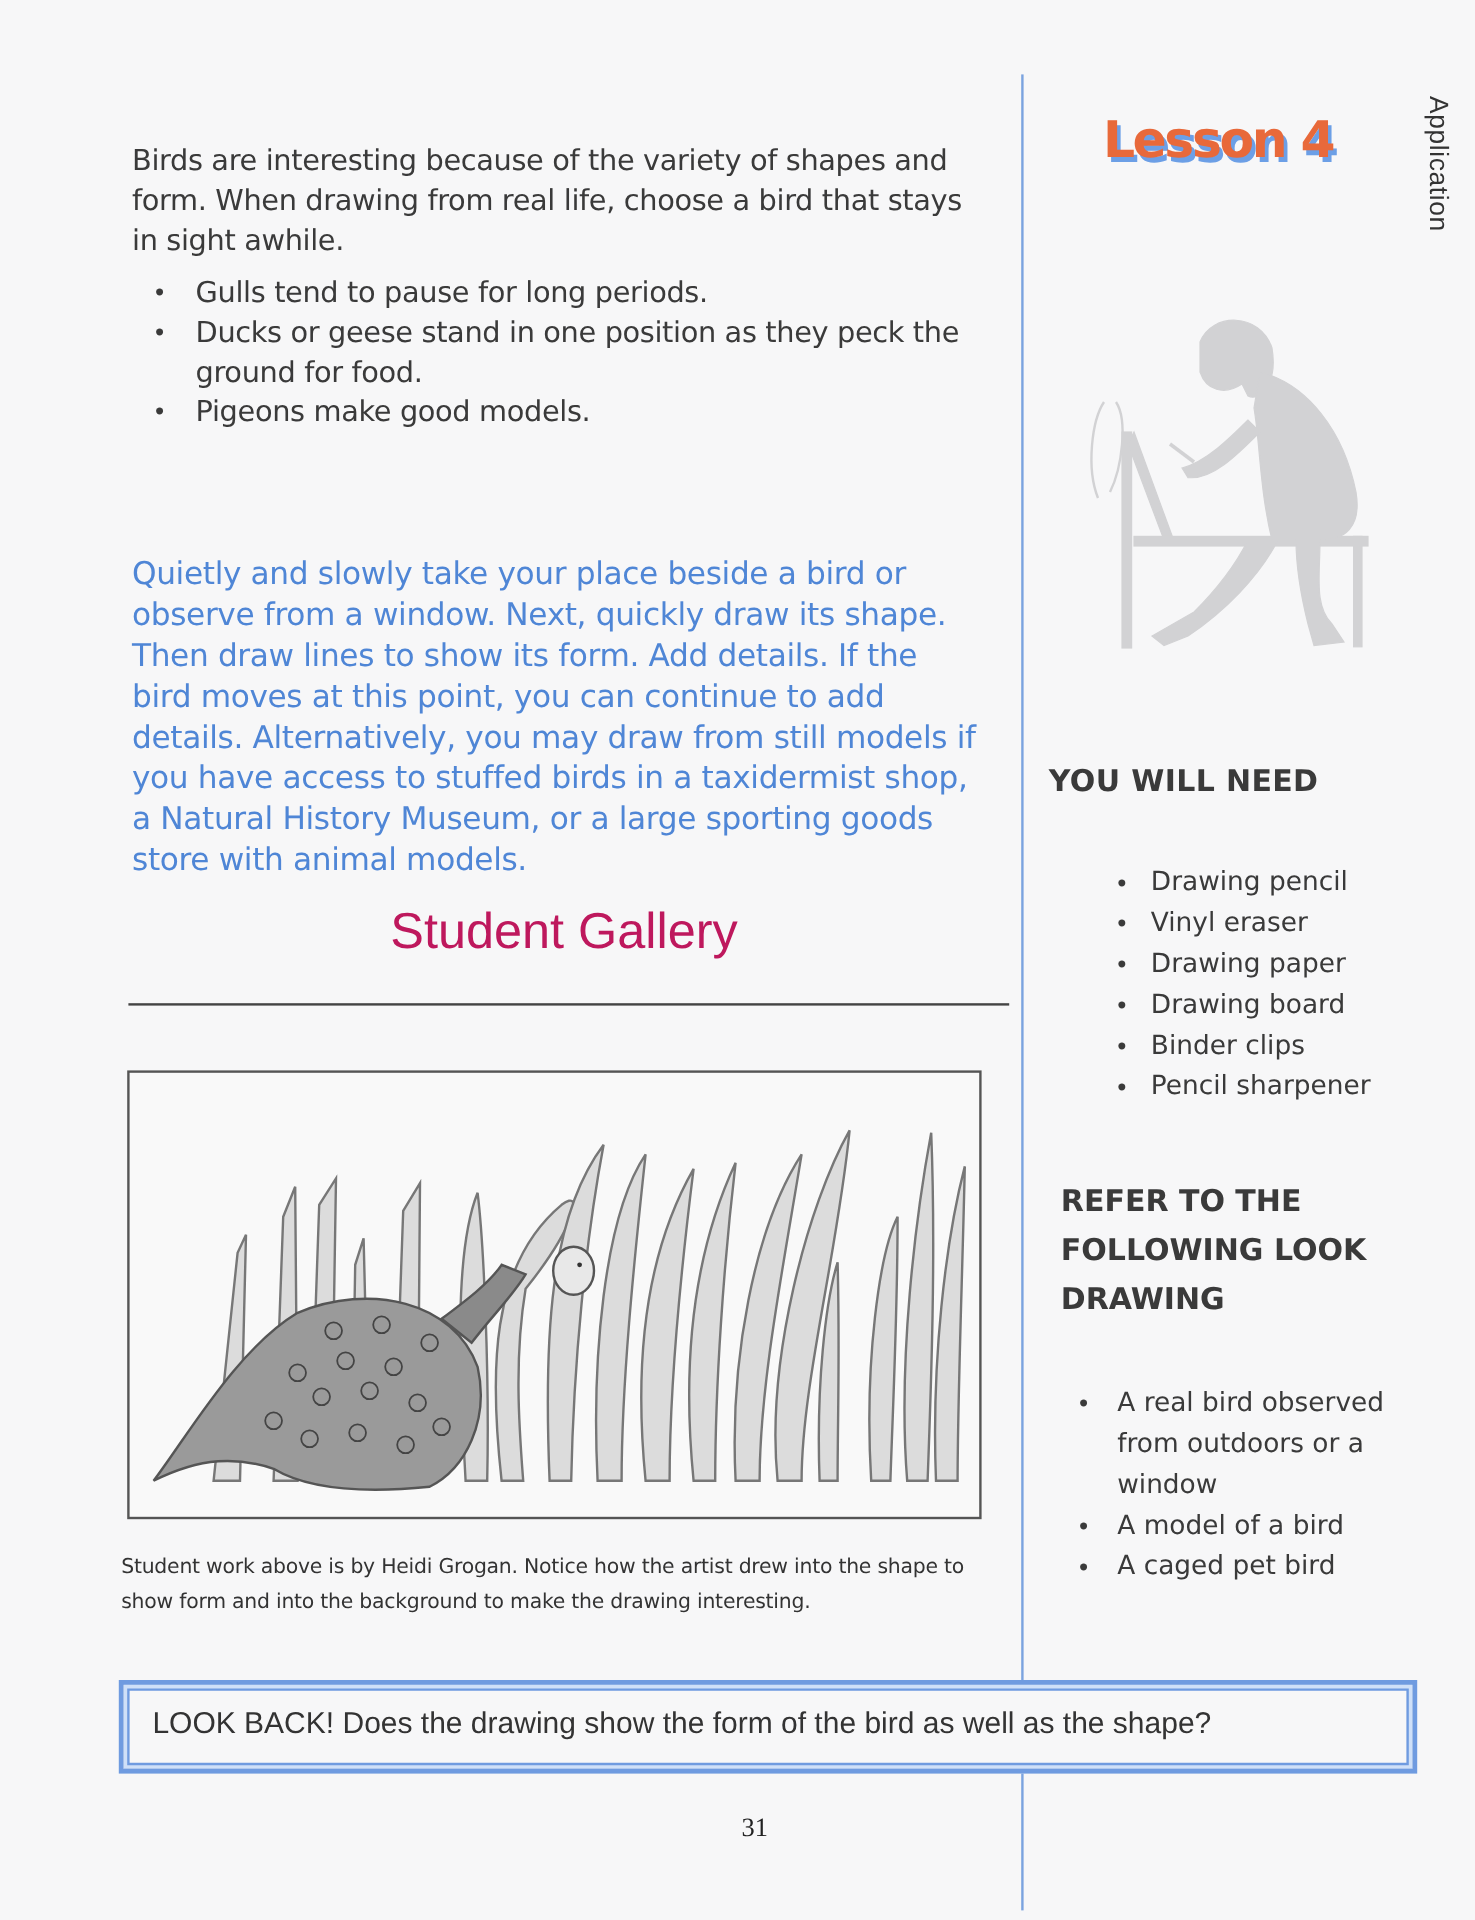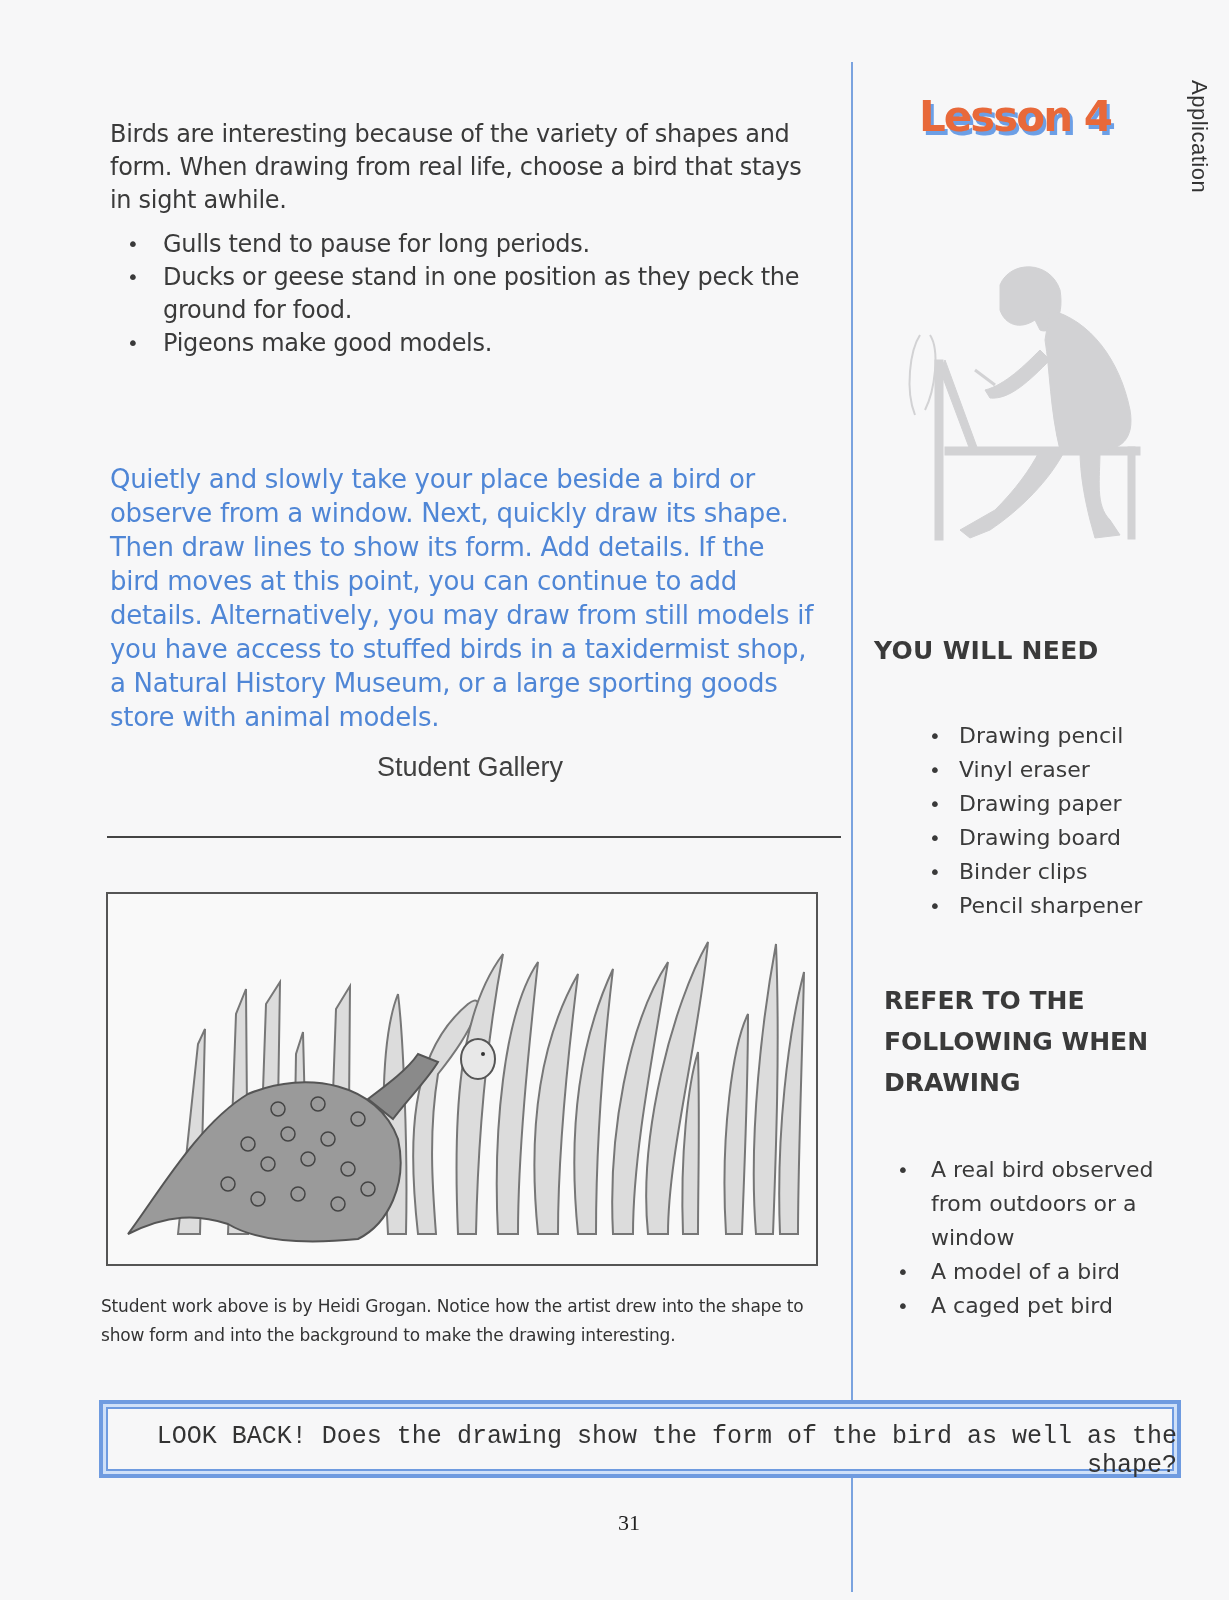--- a/index.html
+++ b/index.html
@@ -26,21 +26,21 @@
   .bullets li::before {
     content: "•"; position: absolute; left: 6px; top: 0; font-size: 20px;
   }
   .blue-para {
     top: 462px; font-size: 26px; line-height: 34px; color: #4f86d6;
     letter-spacing: -0.3px; width: 710px;
   }
   .gallery-title {
     position: absolute; top: 752px; left: 110px; width: 720px;
     text-align: center; font-family: "Liberation Sans", sans-serif;
-    font-size: 27px; color: #404040;
+    font-size: 42px; color: #be185d;
   }
   .gallery-rule {
     position: absolute; top: 836px; left: 107px; width: 734px; height: 2px; background: #444;
   }
   .drawing-frame {
     position: absolute; top: 892px; left: 106px; width: 708px; height: 370px;
     border: 2px solid #555; background: #f9f9f9;
   }
   .drawing-frame svg { width: 100%; height: 100%; display: block; }
   .caption {
@@ -79,21 +79,21 @@
   .refer-list li { padding-left: 40px; }
   .lookback {
     position: absolute; left: 99px; top: 1400px; width: 1082px; height: 78px;
     box-sizing: border-box;
     border: 4px solid #6f9be0;
     box-shadow: inset 0 0 0 3px #cfe0f8, inset 0 0 0 5px #6f9be0;
     background: #f7f7f8;
   }
   .lookback span {
     position: absolute; left: 24px; top: 18px;
-    font-family: Liberation Mono, monospace; font-size: 25px; color: #333; text-align: right;
+    font-family: Liberation Sans, sans-serif; font-size: 25px; color: #333; text-align: right;
   }
   .page-num {
     position: absolute; top: 1510px; left: 0; width: 1229px; text-align: center;
     font-family: "Liberation Serif", serif; font-size: 22px; color: #222;
     padding-right: 0;
   }
   .page-num span { position: absolute; left: 618px; }
 </style>
 </head>
 <body>
@@ -188,21 +188,21 @@
 <div class="need-head">YOU WILL NEED</div>
 <ul class="bullets need-list">
   <li>Drawing pencil</li>
   <li>Vinyl eraser</li>
   <li>Drawing paper</li>
   <li>Drawing board</li>
   <li>Binder clips</li>
   <li>Pencil sharpener</li>
 </ul>
 
-<div class="refer-head">REFER TO THE FOLLOWING WHEN DRAWING</div>
+<div class="refer-head">REFER TO THE FOLLOWING LOOK DRAWING</div>
 <ul class="bullets refer-list">
   <li>A real bird observed from outdoors or a window</li>
   <li>A model of a bird</li>
   <li>A caged pet bird</li>
 </ul>
 
 <div class="lookback">
   <span>LOOK BACK! Does the drawing show the form of the bird as well as the shape?</span>
 </div>
 

